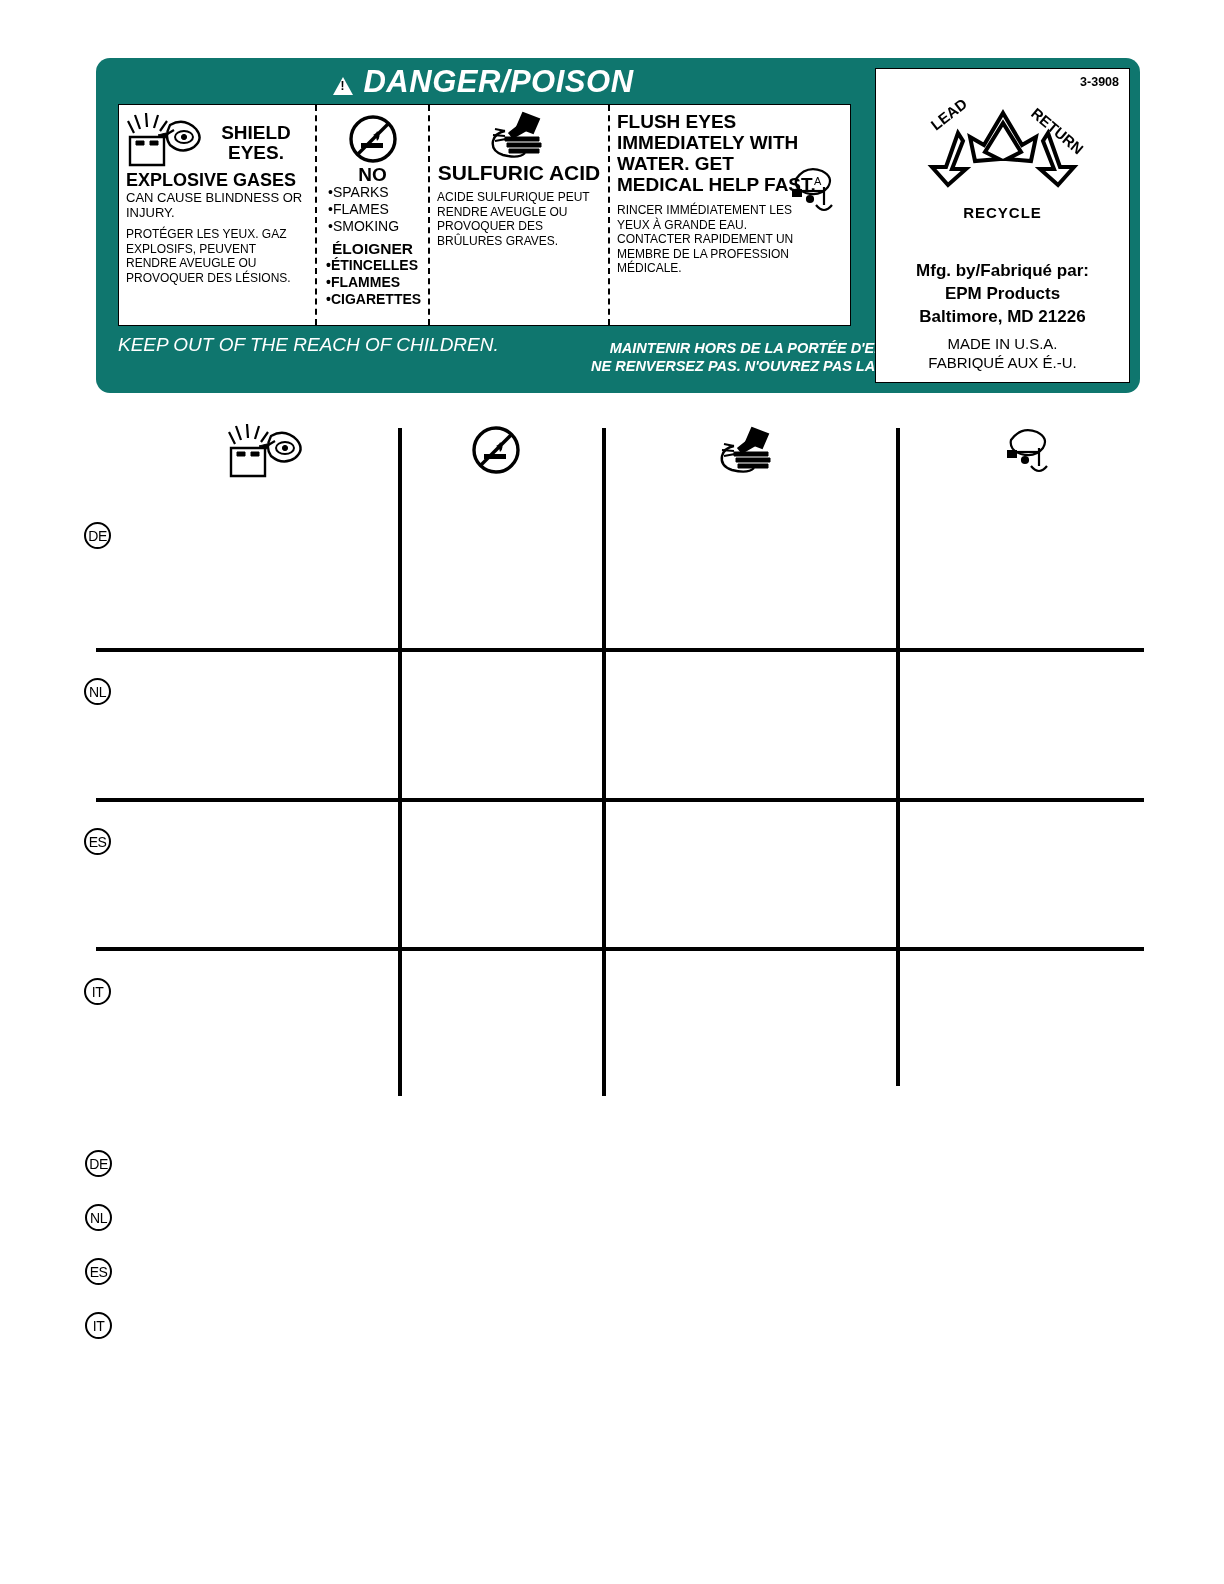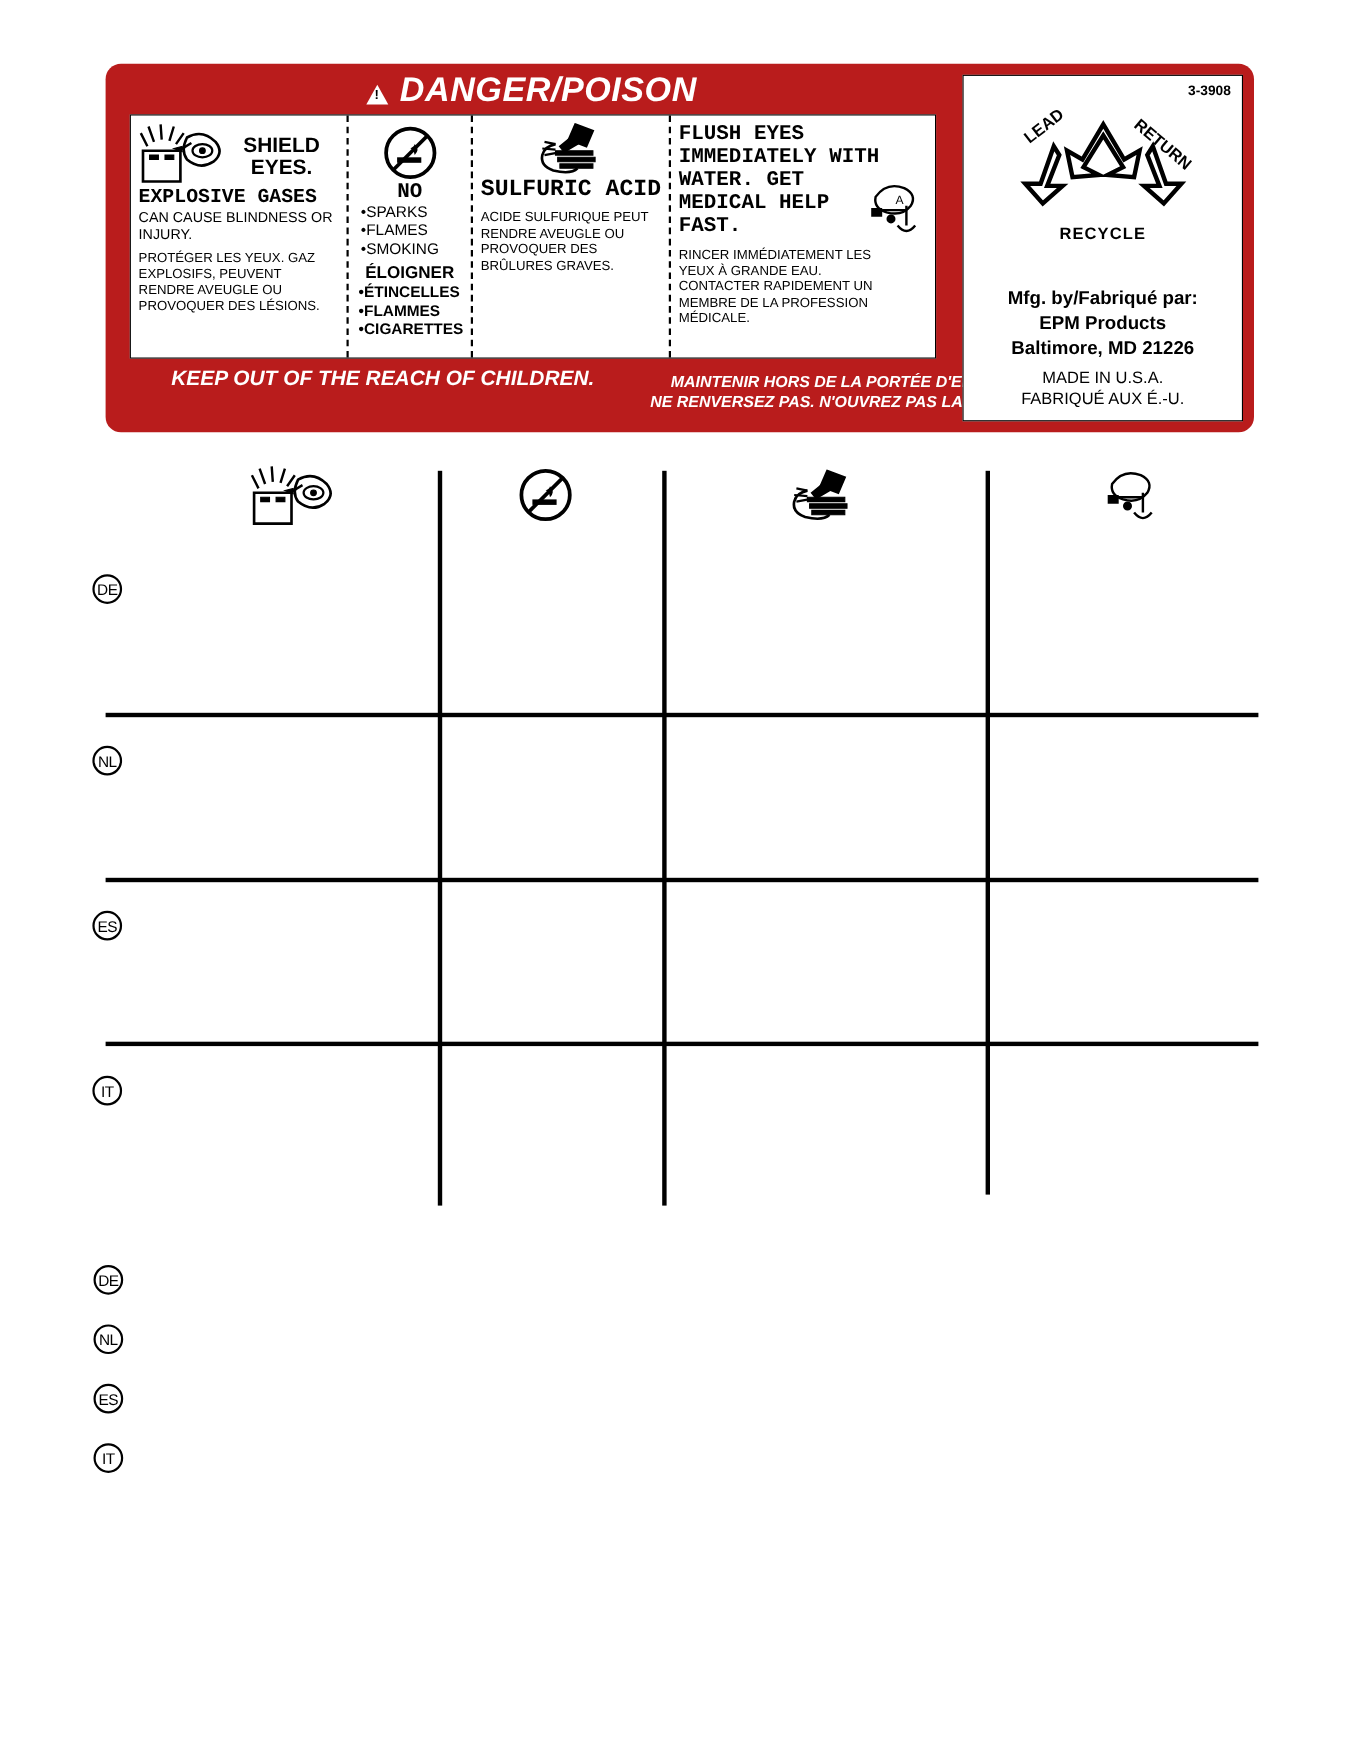--- a/index.html
+++ b/index.html
@@ -16,21 +16,21 @@
     overflow: hidden;
   }
 
   
   #label {
     position: absolute;
     left: 96px;
     top: 58px;
     width: 1044px;
     height: 335px;
-    background: #b91c1c;
+    background: #0f766e;
     border-radius: 14px;
     box-sizing: border-box;
   }
 
   #label-left {
     position: absolute;
     left: 0;
     top: 0;
     width: 775px;
     height: 100%;
@@ -99,21 +99,20 @@
   .p1 { width: 196px; }
   .p2 { width: 113px; }
   .p3 { width: 180px; }
   .p4 { width: 242px; }
 
   .hdr-big {
     font-weight: bold;
     font-size: 19px;
     line-height: 19px;
     text-align: center;
-    font-family: Liberation Mono, monospace;
   }
   .hdr-bold {
     font-weight: bold;
     font-size: 15.5px;
     line-height: 16px;
   }
   .txt {
     font-size: 13px;
     line-height: 15px;
   }
@@ -156,25 +155,24 @@
   .icon-acid { width: 88px; height: 52px; display:block; margin: 0 auto; }
   .icon-eyewash { width: 70px; height: 58px; }
 
   
   .keepout {
     position: absolute;
     left: 22px;
     top: 276px;
     width: 460px;
     color: #fff;
-    font-weight: bold;
+    font-weight: normal;
     font-style: italic;
     font-size: 19px;
     line-height: 22px;
-    text-align: center;
   }
   .keepout-fr {
     position: absolute;
     left: 492px;
     top: 281px;
     width: 370px;
     color: #fff;
     font-weight: bold;
     font-style: italic;
     font-size: 14.5px;

